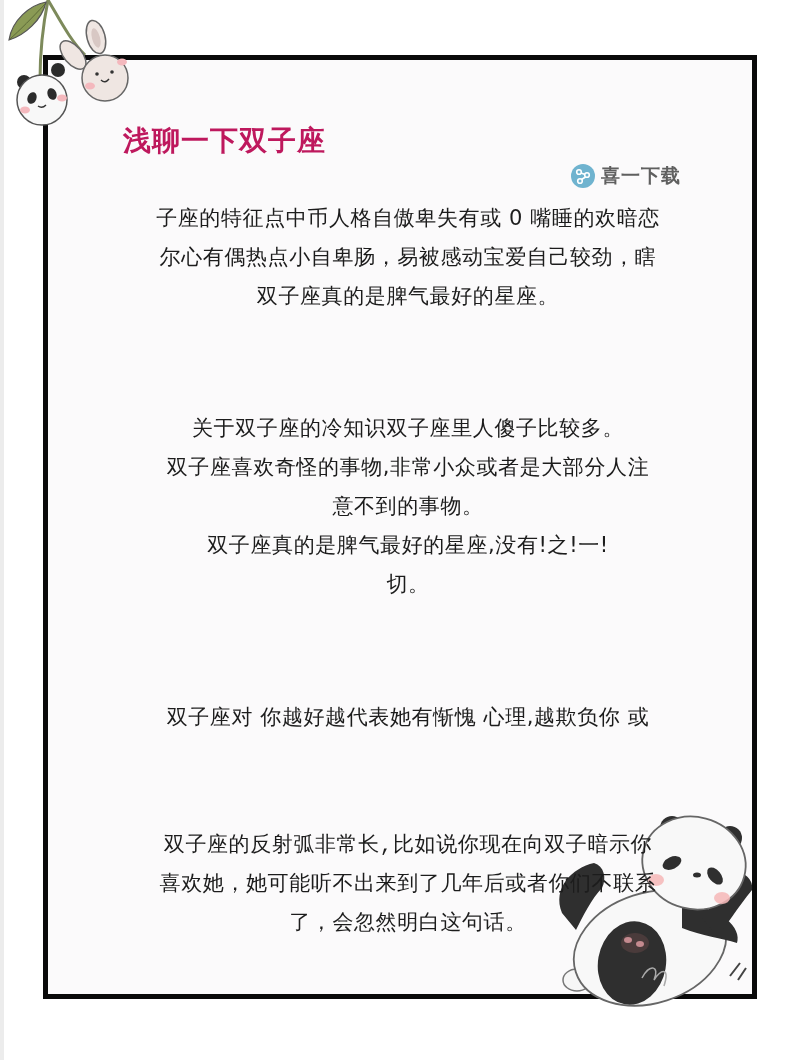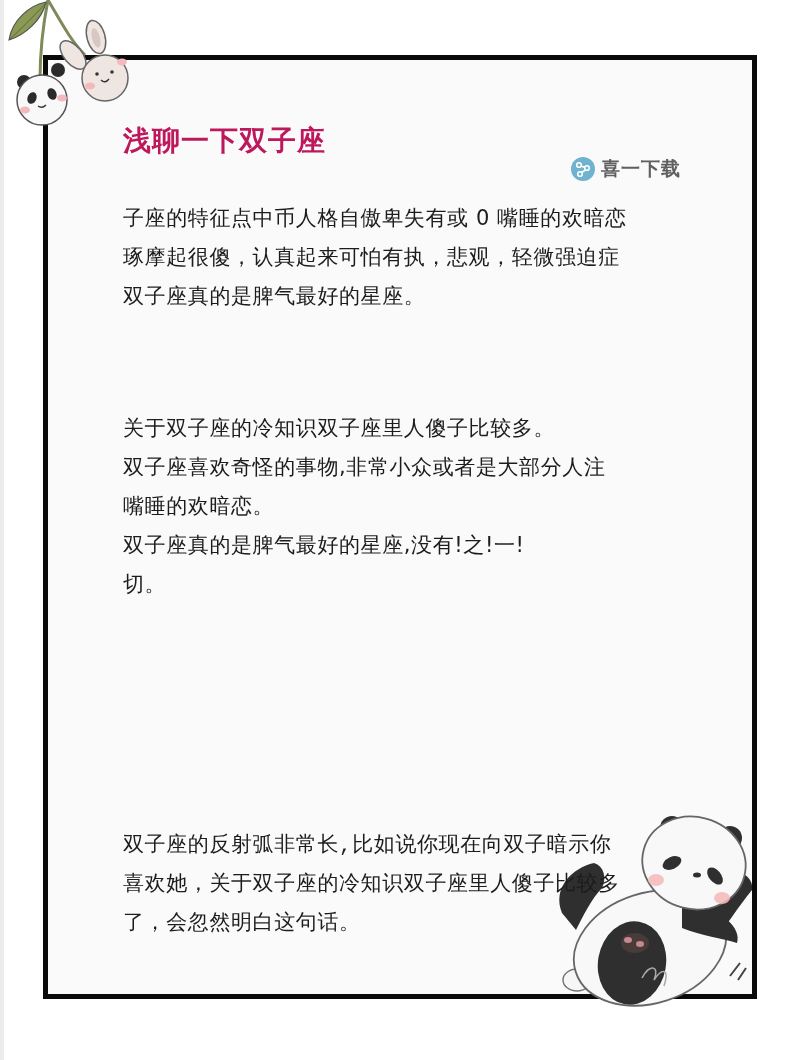--- a/index.html
+++ b/index.html
@@ -12,29 +12,29 @@
   .frame {
     position: absolute; left: 43px; top: 55px; width: 704px; height: 934px;
     border: 5px solid #0a0a0a; background: #fbfafb;
   }
   .title {
     position: absolute; left: 123px; top: 122px;
     font-size: 28px; font-weight: bold; color: #be185d; letter-spacing: 1px;
     white-space: nowrap;
   }
   .watermark {
-    position: absolute; left: 571px; top: 156px; display: flex; align-items: center; gap: 6px;
+    position: absolute; left: 571px; top: 163px; display: flex; align-items: center; gap: 6px;
   }
   .watermark .wm-icon { width: 24px; height: 24px; }
   .watermark .wm-text { font-size: 19px; font-weight: bold; color: #5f5f5f; letter-spacing: 1px; }
   .body-text {
     position: absolute; left: 123px; width: 570px;
     font-size: 21px; color: #1c1c1c; line-height: 39px; letter-spacing: 0.6px;
   }
-  .body-text .line { display: block; white-space: nowrap; height: 39px; }
+  .body-text .line { display: block; white-space: nowrap; height: 39px; text-align: center; }
   .p1 { top: 199px; }
   .p2 { top: 409px; }
   .p3 { top: 698px; }
   .p4 { top: 826px; font-family: Liberation Mono, monospace; }
   .deco { position: absolute; }
   .cherry { left: 0; top: 0; width: 140px; height: 130px; }
   .panda-big { left: 532px; top: 808px; width: 240px; height: 200px; }
 </style>
 </head>
 <body>
@@ -80,33 +80,34 @@
     <circle cx="8" cy="8" r="2.3" fill="none" stroke="#fff" stroke-width="1.6"></circle>
     <circle cx="16" cy="11" r="2.3" fill="none" stroke="#fff" stroke-width="1.6"></circle>
     <circle cx="9" cy="17" r="2.3" fill="none" stroke="#fff" stroke-width="1.6"></circle>
     <path d="M10 9 L14 10.5 M14.5 13 L10.5 15.5" stroke="#fff" stroke-width="1.6"></path>
   </svg>
   <span class="wm-text">喜一下载</span>
 </div>
 
 <div class="body-text p1">
   <span class="line">子座的特征点中币人格自傲卑失有或 0 嘴睡的欢暗恋</span>
-  <span class="line">琢摩起很傻，认真起来可怕有执，悲观，轻微强迫症</span>
+  <span class="line">尔心有偶热点小自卑肠，易被感动宝爱自己较劲，瞎</span>
   <span class="line">双子座真的是脾气最好的星座。</span>
 </div>
 
 <div class="body-text p2">
   <span class="line">关于双子座的冷知识双子座里人傻子比较多。</span>
   <span class="line">双子座喜欢奇怪的事物,非常小众或者是大部分人注</span>
-  <span class="line">嘴睡的欢暗恋。</span>
+  <span class="line">意不到的事物。</span>
   <span class="line">双子座真的是脾气最好的星座,没有!之!一!</span>
   <span class="line">切。</span>
 </div>
 
 <div class="body-text p3">
+  <span class="line">双子座对 你越好越代表她有惭愧 心理,越欺负你 或</span>
 </div>
 
 <svg class="deco panda-big" viewBox="0 0 240 200">
 
   <ellipse cx="45" cy="172" rx="14" ry="11" fill="#f6f6f6" stroke="#777" stroke-width="1.5"></ellipse>
 
   <ellipse cx="118" cy="140" rx="78" ry="55" fill="#f8f8f8" stroke="#666" stroke-width="1.8" transform="rotate(-18 118 140)"></ellipse>
 
   <path d="M150 95 C190 100 210 120 205 135 C190 130 170 128 150 120 Z" fill="#2f2f2f"></path>
 
@@ -128,15 +129,15 @@
   <ellipse cx="124" cy="72" rx="8" ry="6" fill="#f6b7b7" opacity="0.85"></ellipse>
   <ellipse cx="190" cy="90" rx="8" ry="6" fill="#f6b7b7" opacity="0.85"></ellipse>
 
   <path d="M110 170 C118 155 128 158 122 172 C130 160 138 160 132 178" stroke="#aaa" stroke-width="1.5" fill="none"></path>
 
   <path d="M198 168 L208 155 M206 172 L214 160" stroke="#444" stroke-width="2" fill="none"></path>
 </svg>
 
 <div class="body-text p4">
   <span class="line">双子座的反射弧非常长,比如说你现在向双子暗示你</span>
-  <span class="line">喜欢她，关于双子座的冷知识双子座里人傻子比较多</span>
+  <span class="line">喜欢她，她可能听不出来到了几年后或者你们不联系</span>
   <span class="line">了，会忽然明白这句话。</span>
 </div>
 
 </body></html>

